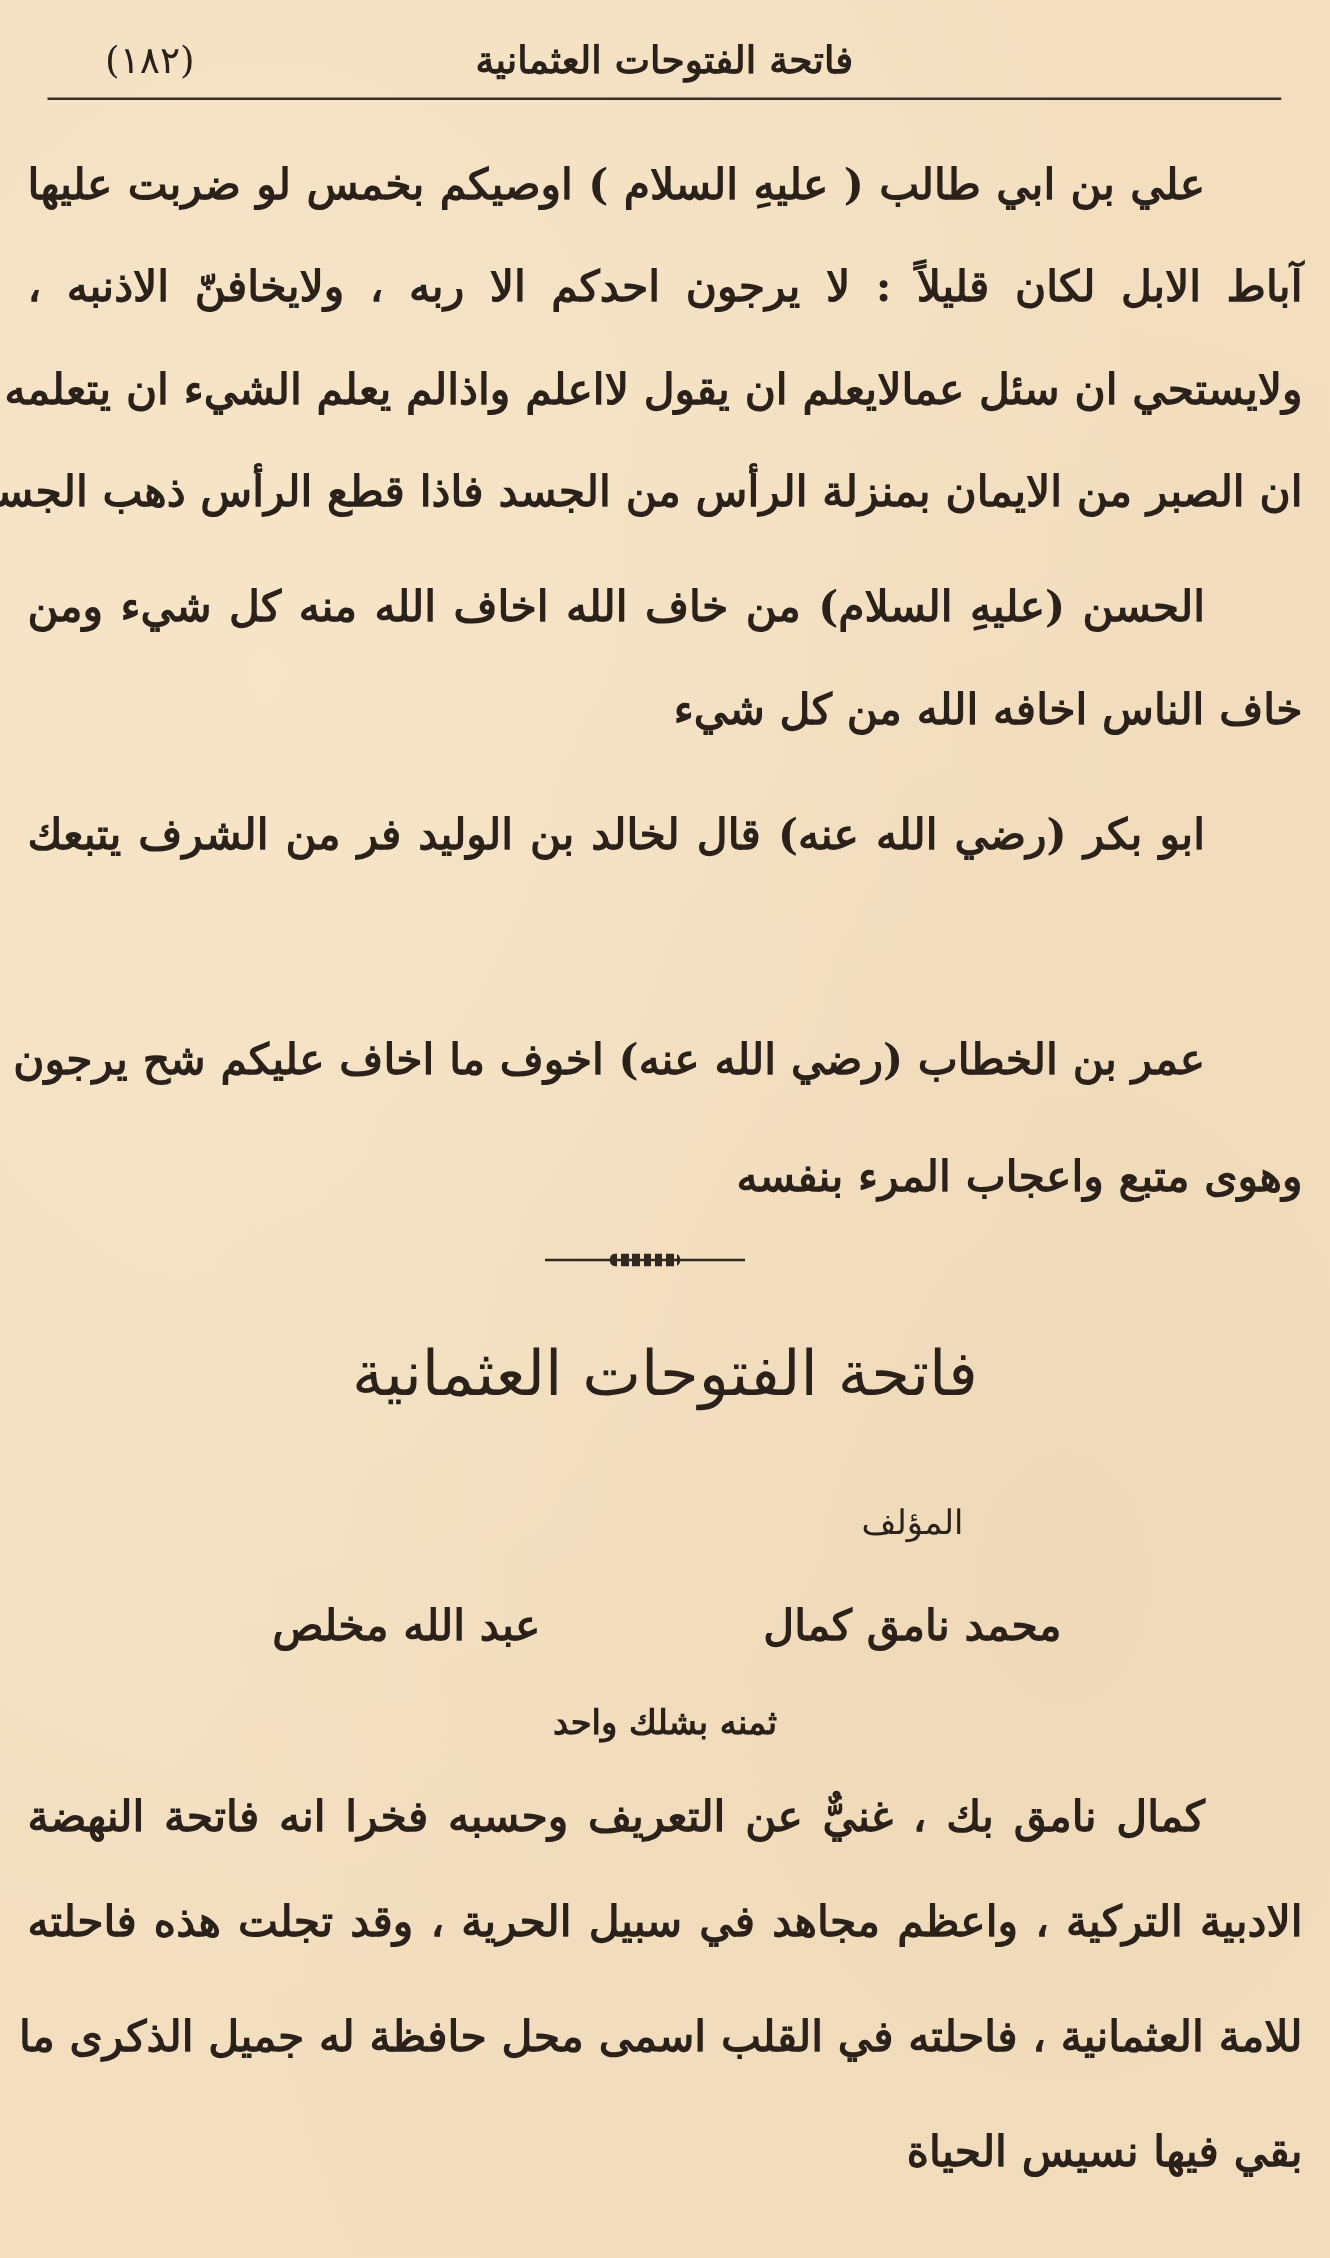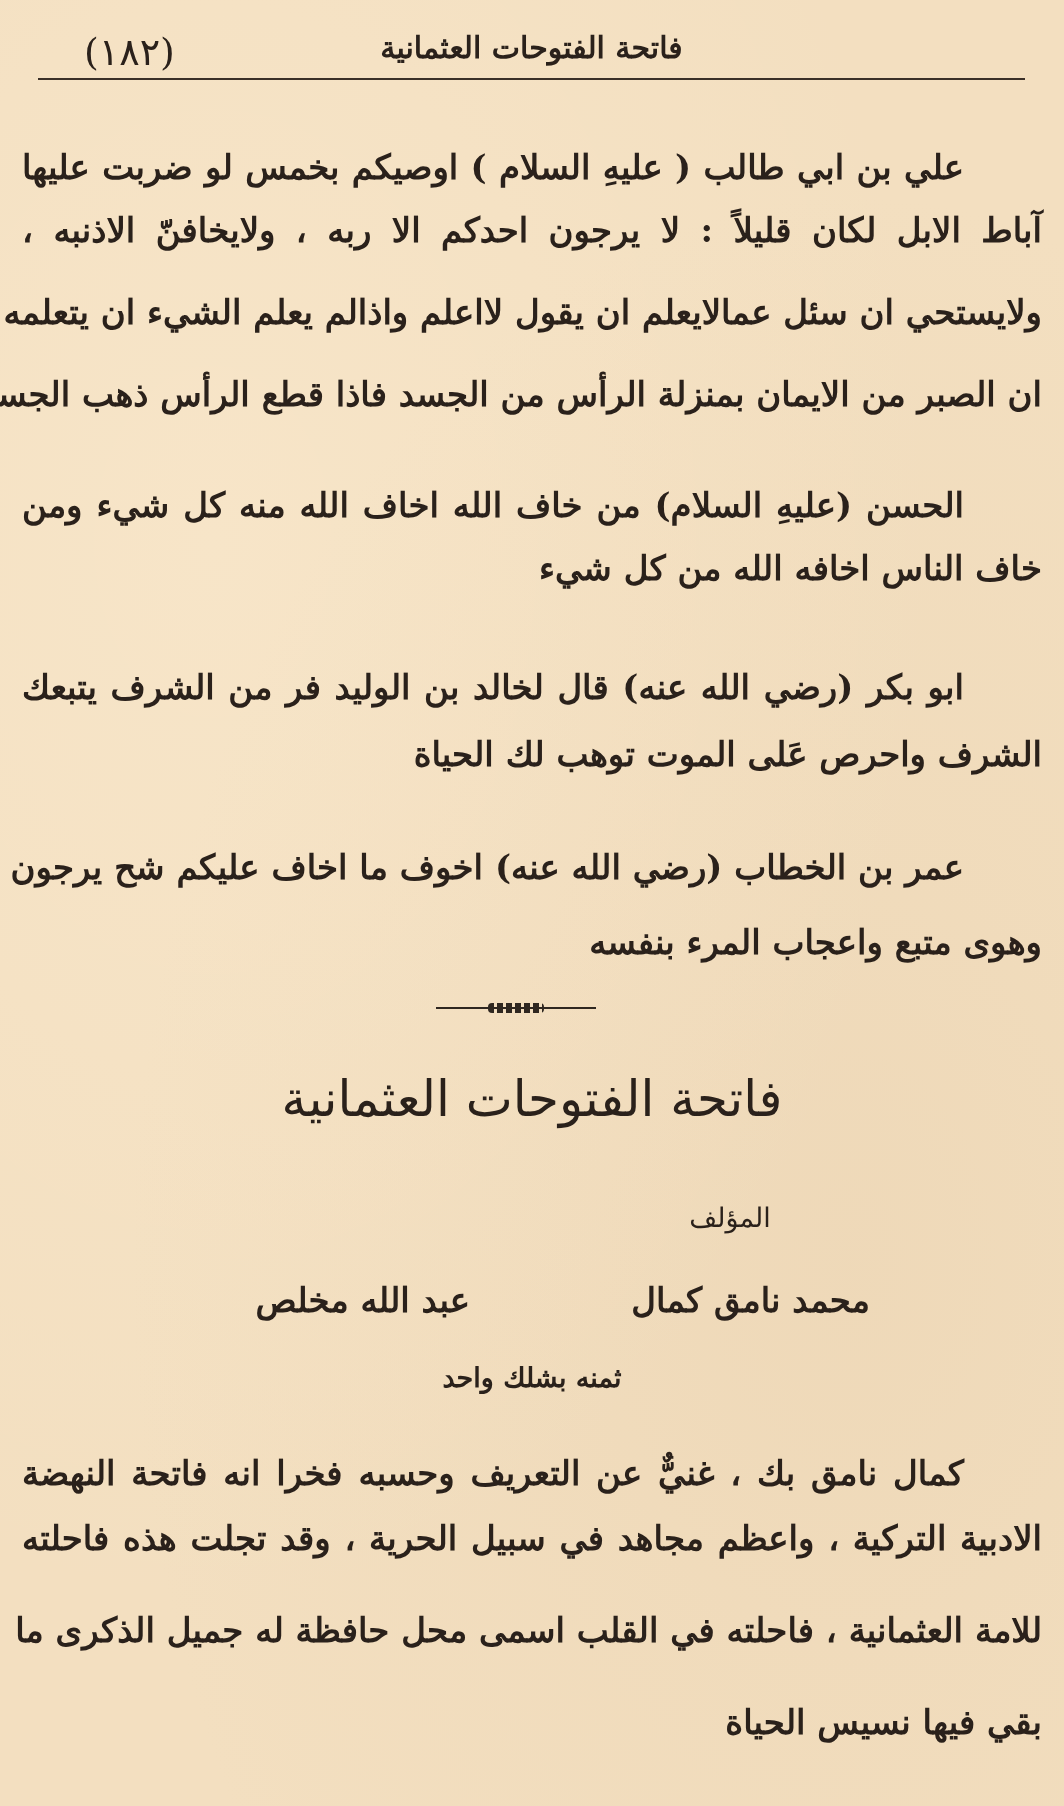--- a/index.html
+++ b/index.html
@@ -37,21 +37,21 @@
       left: 0; right: 0;
       top: 4px;
       text-align: center;
       font-size: 30px;
       font-weight: bold;
     }
     .page-number {
       position: absolute;
       left: 46px;
       top: 4px;
-      font-size: 38px;
+      font-size: 30px;
       direction: ltr;
       letter-spacing: 2px;
     }
     .head-rule {
       position: absolute;
       top: 78px;
       left: 38px;
       width: 987px;
       height: 2px;
       background: #3a3028;
@@ -60,21 +60,21 @@
       position: absolute;
       right: 22px;
       left: 22px;
       font-size: 34px;
       line-height: 52px;
       white-space: nowrap;
       text-align: justify;
       text-align-last: justify;
       font-weight: bold;
     }
-    .line.indent { right: 100px; margin-top: 19px; }
+    .line.indent { right: 100px; }
     .line.short { text-align-last: right; }
     .ornament {
       position: absolute;
       top: 1003px;
       left: 436px;
       width: 160px;
       height: 10px;
     }
     .ornament .bar {
       position: absolute;
@@ -99,21 +99,21 @@
       text-align: center;
       font-size: 50px;
       font-weight: normal;
     }
     .byline-label, .byline-name {
       position: absolute;
       text-align: center;
       white-space: nowrap;
     }
     .byline-label { font-size: 27px; top: 1202px; }
-    .byline-name { font-size: 34px; top: 1280px; font-weight: bold; text-align: right; }
+    .byline-name { font-size: 34px; top: 1280px; font-weight: bold; }
     .col-author { left: 590px; width: 280px; }
     .col-translator { left: 180px; width: 290px; }
     .price {
       position: absolute;
       top: 1362px;
       left: 0; right: 0;
       text-align: center;
       font-size: 27px;
       font-weight: bold;
     }
@@ -131,21 +131,20 @@
 
   <div class="line indent" style="top:122px">علي بن ابي طالب ( عليهِ السلام ) اوصيكم بخمس لو ضربت عليها</div>
   <div class="line" style="top:204px">آباط الابل لكان قليلاً : لا يرجون احدكم الا ربه ، ولايخافنّ الاذنبه ،</div>
   <div class="line" style="top:286px">ولايستحي ان سئل عمالايعلم ان يقول لااعلم واذالم يعلم الشيء ان يتعلمه واعلموا</div>
   <div class="line" style="top:368px">ان الصبر من الايمان بمنزلة الرأس من الجسد فاذا قطع الرأس ذهب الجسد</div>
 
   <div class="line indent" style="top:460px">الحسن (عليهِ السلام) من خاف الله اخاف الله منه كل شيء ومن</div>
   <div class="line short" style="top:542px">خاف الناس اخافه الله من كل شيء</div>
 
   <div class="line indent" style="top:642px">ابو بكر (رضي الله عنه) قال لخالد بن الوليد فر من الشرف يتبعك</div>
-  <div class="line short" style="top:728px">الشرف واحرص عَلى الموت توهب لك الحياة</div>
 
   <div class="line indent" style="top:822px">عمر بن الخطاب (رضي الله عنه) اخوف ما اخاف عليكم شح يرجون</div>
   <div class="line short" style="top:916px">وهوى متبع واعجاب المرء بنفسه</div>
 
   <div class="ornament">
     <div class="bar"></div>
     <div class="knot"></div>
   </div>
 
   <div class="section-title">فاتحة الفتوحات العثمانية</div>

